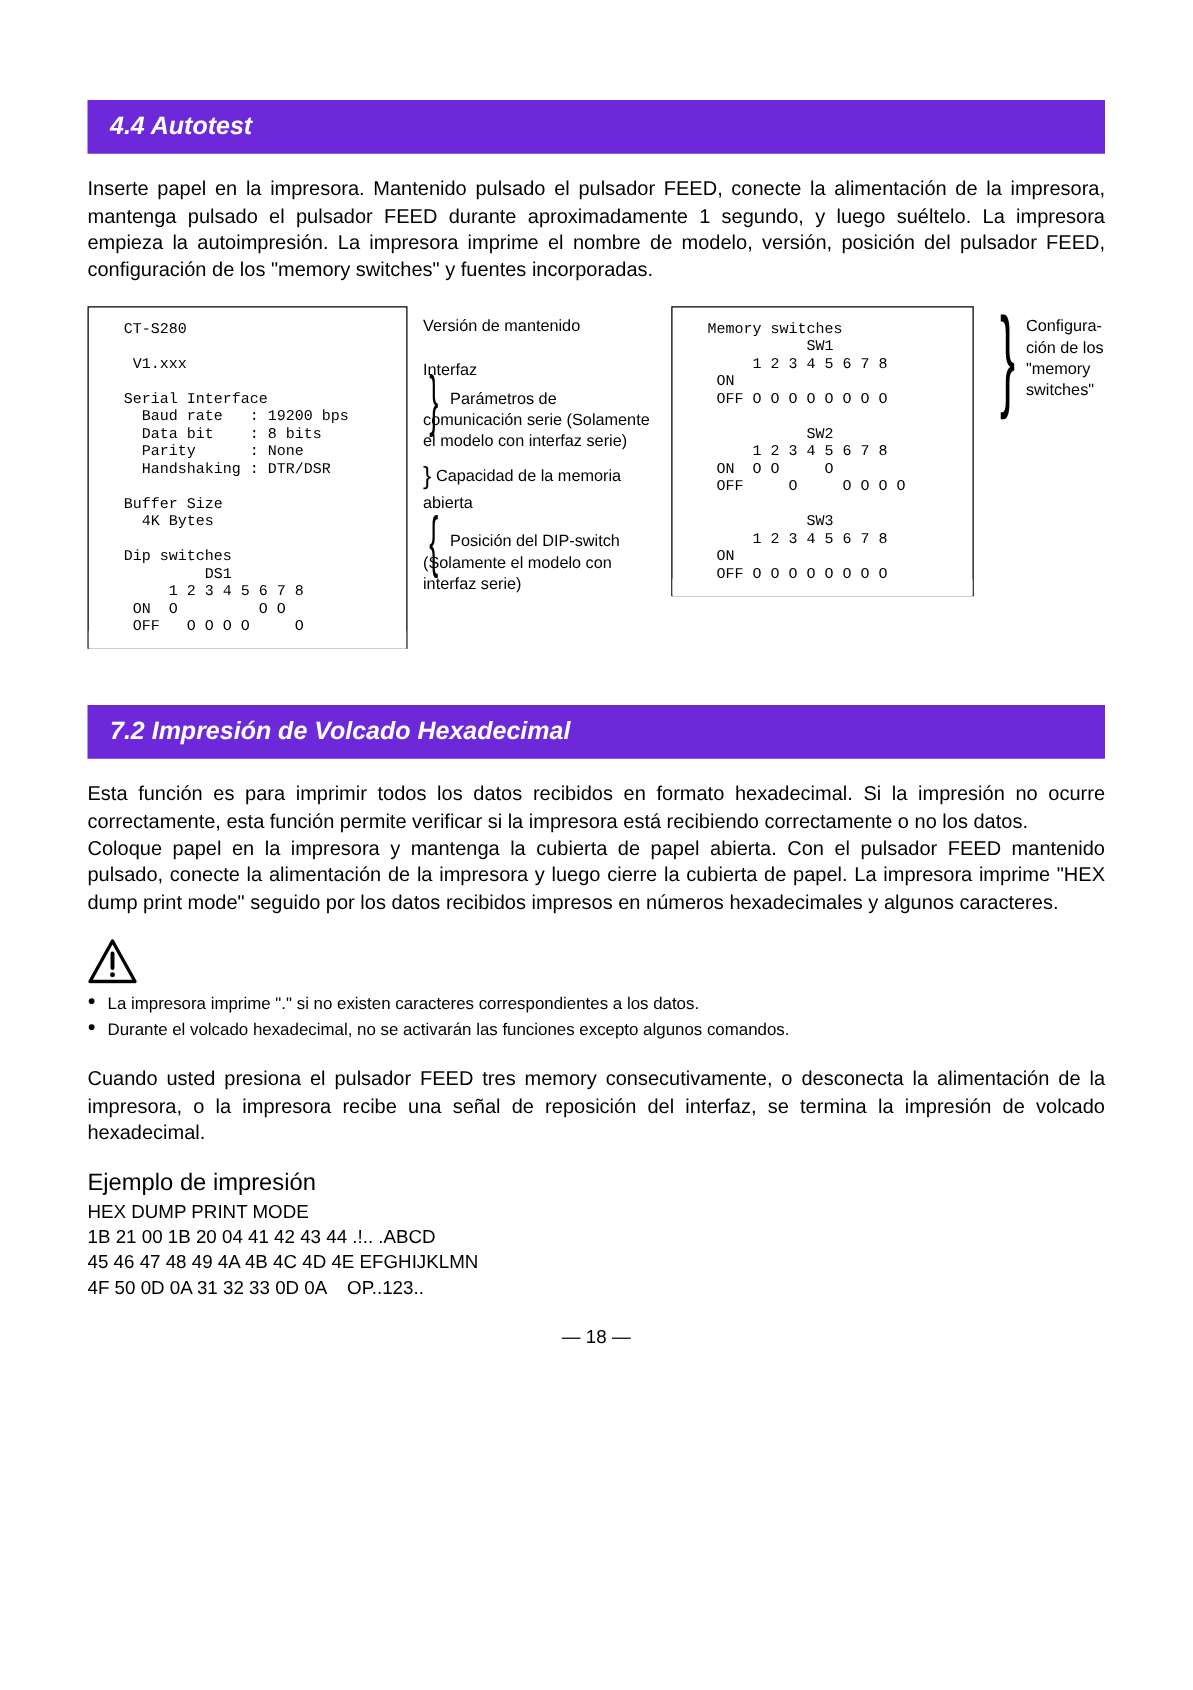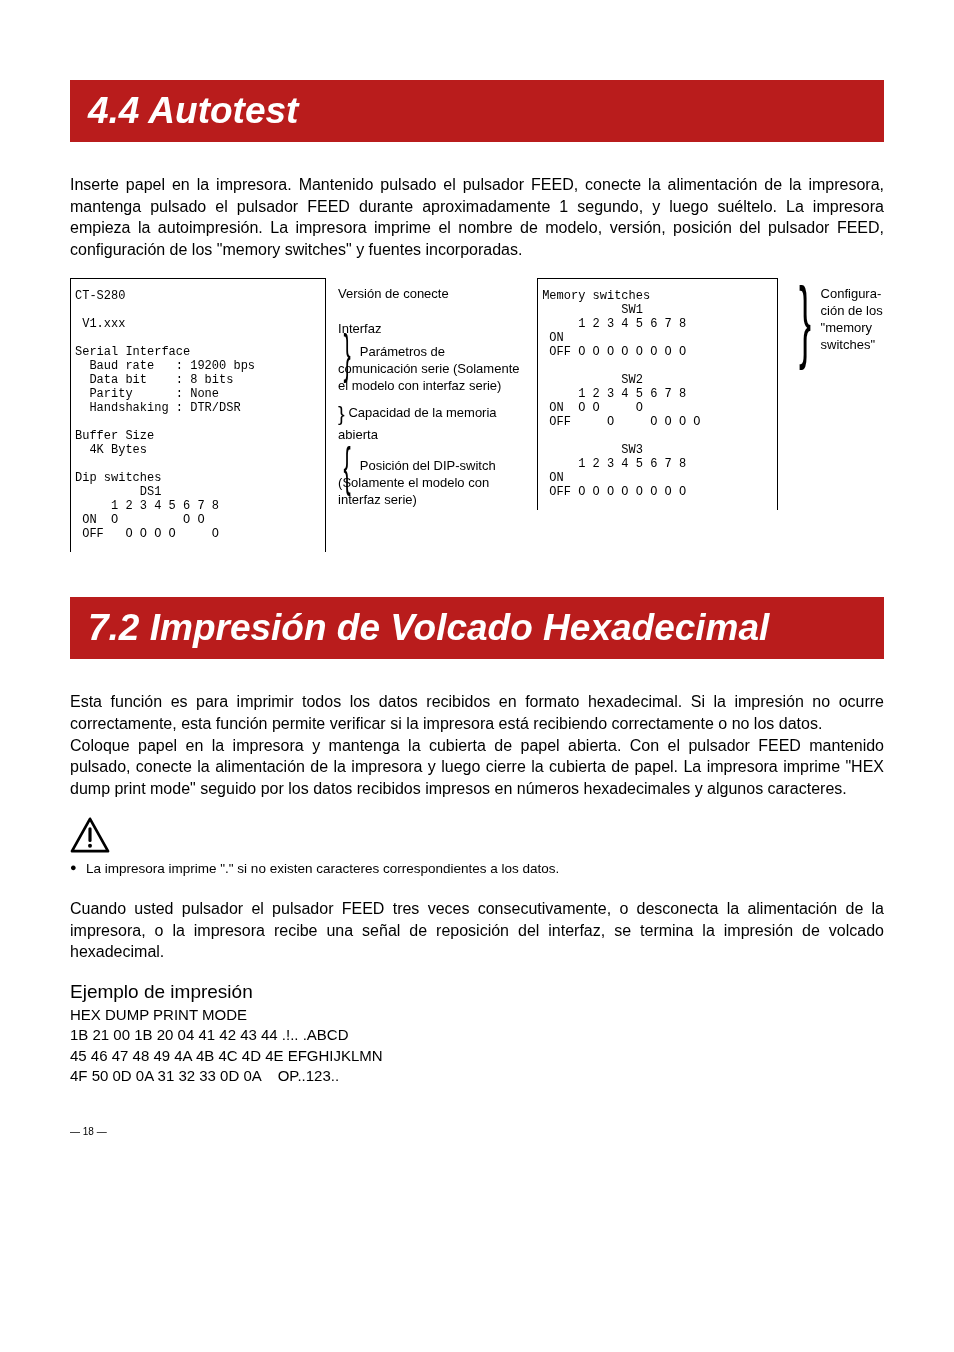--- a/index.html
+++ b/index.html
@@ -4,44 +4,44 @@
   <style>
     * { margin: 0; padding: 0; box-sizing: border-box; }
     body {
       font-family: Arial, Helvetica, sans-serif;
       background: #fff;
       width: 954px;
       padding: 80px 70px 50px 70px;
       color: #000;
     }
     .section-header {
-      background: #b91c1c;
+      background: #6d28d9;
       color: #fff;
       font-weight: bold;
       font-style: italic;
-      font-size: 37px;
+      font-size: 20px;
       padding: 10px 18px;
-      margin-bottom: 32px;
+      margin-bottom: 18px;
       font-family: Arial, Helvetica, sans-serif;
     }
     .body-text {
       font-size: 16px;
       line-height: 1.35;
       text-align: justify;
       margin-bottom: 18px;
     }
     .diagram-row {
       display: flex;
       gap: 12px;
       margin-bottom: 45px;
       align-items: flex-start;
     }
     .printout-box {
       border: 1px solid #000;
-      padding: 10px 4px;
+      padding: 10px 28px;
       font-family: "Courier New", monospace;
       font-size: 12px;
       white-space: pre;
       position: relative;
       background: #fff;
     }
     .left-box { width: 260px; }
     .right-box { width: 245px; }
     .annot-col {
       font-size: 13px;
@@ -92,23 +92,23 @@
       font-size: 19px;
       margin-bottom: 2px;
     }
     .mono {
       font-family: Liberation Sans, sans-serif;
       font-size: 15px;
       white-space: pre;
       line-height: 1.35;
     }
     .page-num {
-      text-align: left;
-      font-size: 10px;
-      margin-top: 40px;
+      text-align: center;
+      font-size: 15px;
+      margin-top: 20px;
     }
     .brace {
       display: inline-block;
       font-size: 54px;
       line-height: 0;
       transform: scaleX(0.4);
       vertical-align: middle;
     }
   </style>
 </head>
@@ -131,21 +131,21 @@
 Buffer Size
   4K Bytes
 
 Dip switches
          DS1
      1 2 3 4 5 6 7 8
  ON  O         O O
  OFF   O O O O     O</span></div>
 
   <div class="annot-col annot-mid">
-    <div class="annot-item">Versión de conecte</div>
+    <div class="annot-item">Versión de mantenido</div>
     <div class="annot-item" style="margin-top:18px">Interfaz</div>
     <div class="annot-item"><span class="brace">}</span> <span>Parámetros de comunicación serie (Solamente el modelo con interfaz serie)</span></div>
     <div class="annot-item"><span style="font-size:20px;vertical-align:middle">}</span> <span>Capacidad de la memoria abierta</span></div>
     <div class="annot-item" style="margin-top:14px"><span class="brace">{</span> <span>Posición del DIP-switch (Solamente el modelo con interfaz serie)</span></div>
   </div>
 
   <div class="printout-box right-box"><span>Memory switches
            SW1
      1 2 3 4 5 6 7 8
  ON
@@ -174,23 +174,24 @@
 <div class="caution-head">
   <svg class="warn-icon" viewBox="0 0 44 40">
     <path d="M22 2 L42 38 L2 38 Z" fill="none" stroke="#000" stroke-width="3" stroke-linejoin="round"></path>
     <line x1="22" y1="13" x2="22" y2="26" stroke="#000" stroke-width="3.5" stroke-linecap="round"></line>
     <circle cx="22" cy="32" r="2.2" fill="#000"></circle>
   </svg>
 </div>
 
 <ul class="bullets">
   <li>La impresora imprime "." si no existen caracteres correspondientes a los datos.</li>
+  <li>Durante el volcado hexadecimal, no se activarán las funciones excepto algunos comandos.</li>
 </ul>
 
-<p class="body-text">Cuando usted pulsador el pulsador FEED tres veces consecutivamente, o desconecta la alimentación de la impresora, o la impresora recibe una señal de reposición del interfaz, se termina la impresión de volcado hexadecimal.</p>
+<p class="body-text">Cuando usted presiona el pulsador FEED tres memory consecutivamente, o desconecta la alimentación de la impresora, o la impresora recibe una señal de reposición del interfaz, se termina la impresión de volcado hexadecimal.</p>
 
 <div class="example-label">Ejemplo de impresión</div>
 <div class="mono">HEX DUMP PRINT MODE
 1B 21 00 1B 20 04 41 42 43 44 .!.. .ABCD
 45 46 47 48 49 4A 4B 4C 4D 4E EFGHIJKLMN
 4F 50 0D 0A 31 32 33 0D 0A    OP..123..</div>
 
 <div class="page-num">— 18 —</div>
 
 </body></html>

